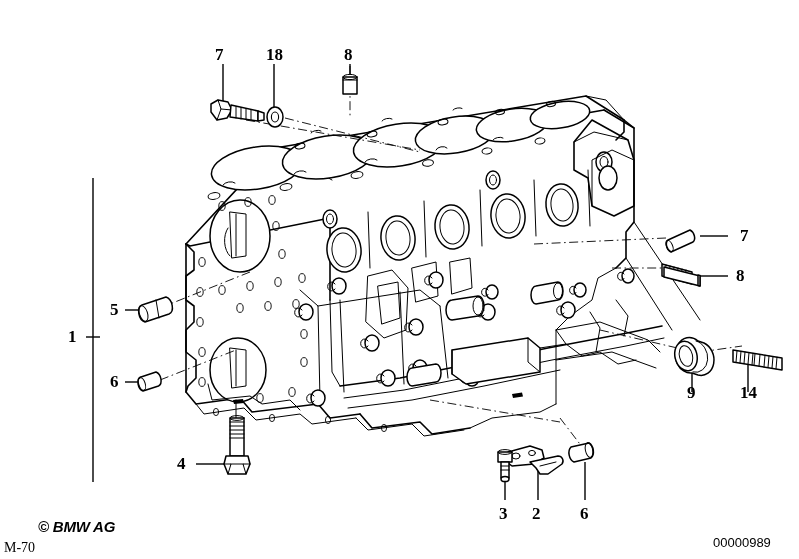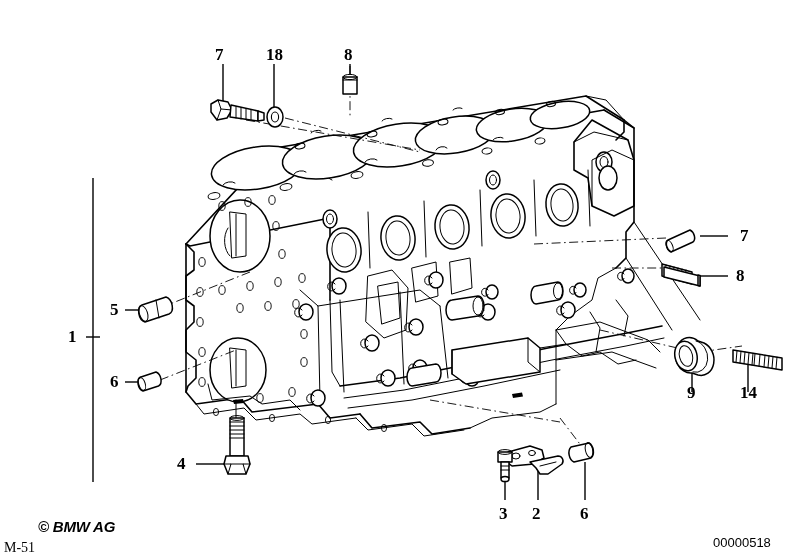--- a/index.html
+++ b/index.html
@@ -420,16 +420,16 @@
   <div class="lbl" style="left:740px; top:227px;">7</div>
   <div class="lbl" style="left:344px; top:46px;">8</div>
   <div class="lbl" style="left:687px; top:384px;">9</div>
   <div class="lbl" style="left:736px; top:267px;">8</div>
   <div class="lbl" style="left:740px; top:384px;">14</div>
   <div class="lbl" style="left:215px; top:46px;">7</div>
   <div class="lbl" style="left:266px; top:46px;">18</div>
   <div class="lbl" style="left:580px; top:505px;">6</div>
 
   <div class="foot" id="copyright">© BMW AG</div>
-  <div class="foot" id="sheet">M-51</div>
-  <div class="foot" id="partno">00000518</div>
+  <div class="foot" id="sheet">M-70</div>
+  <div class="foot" id="partno">00000989</div>
 
 </div>
 
 </body></html>

